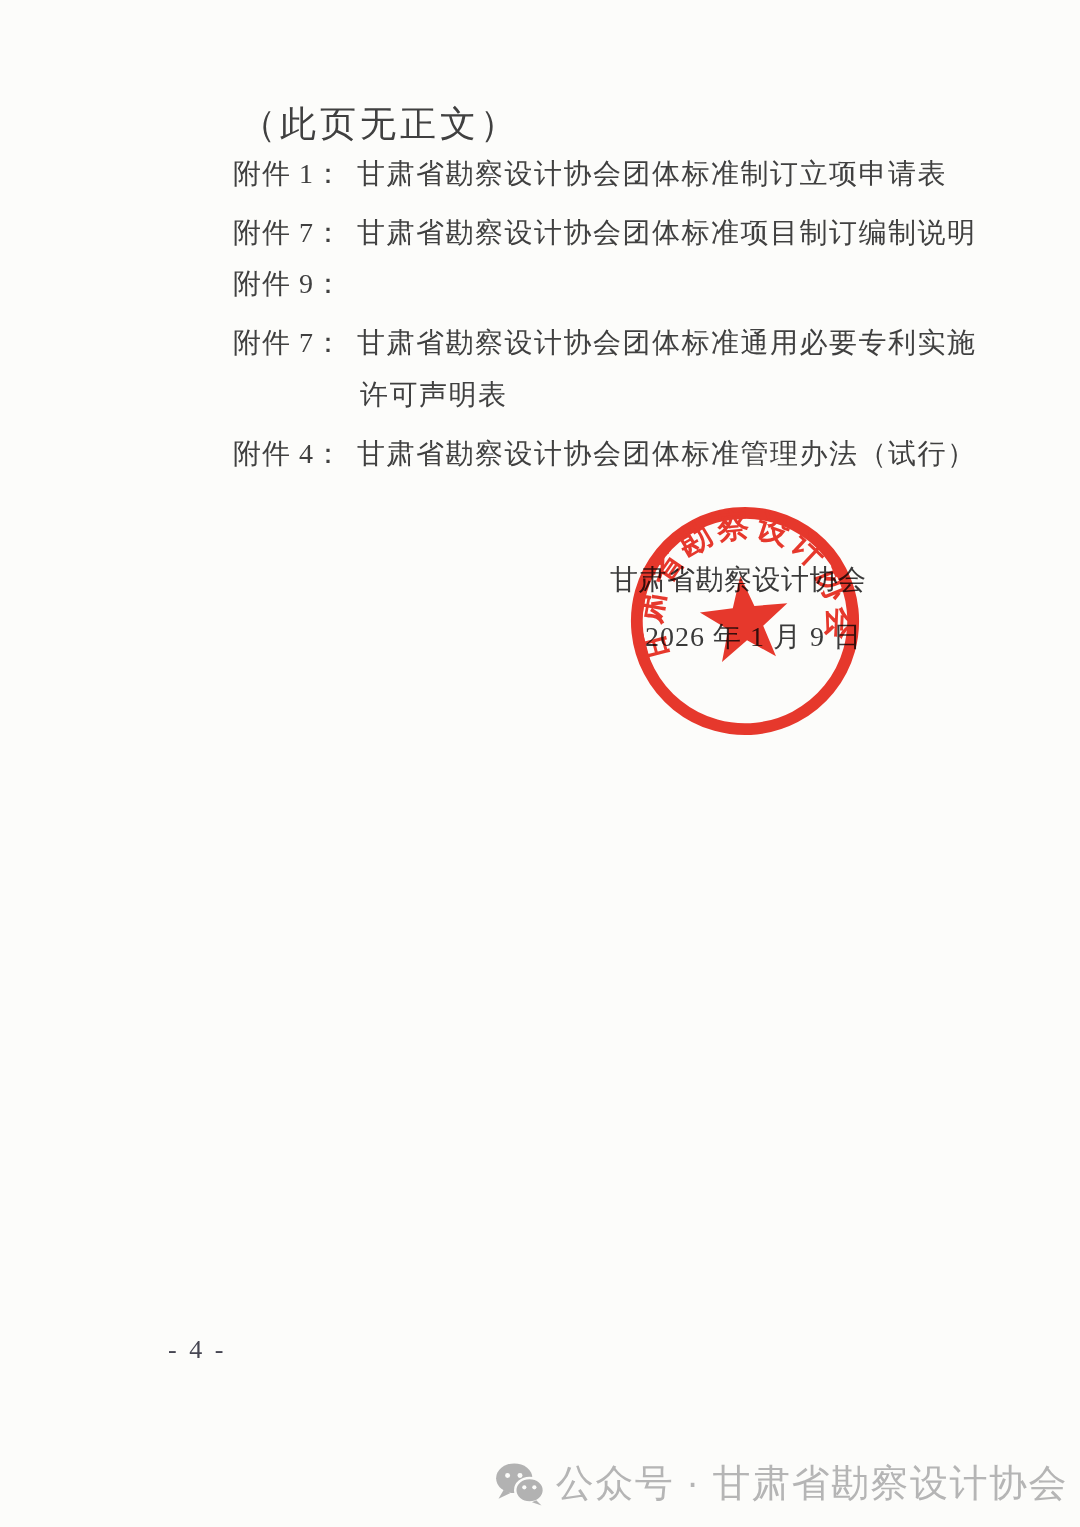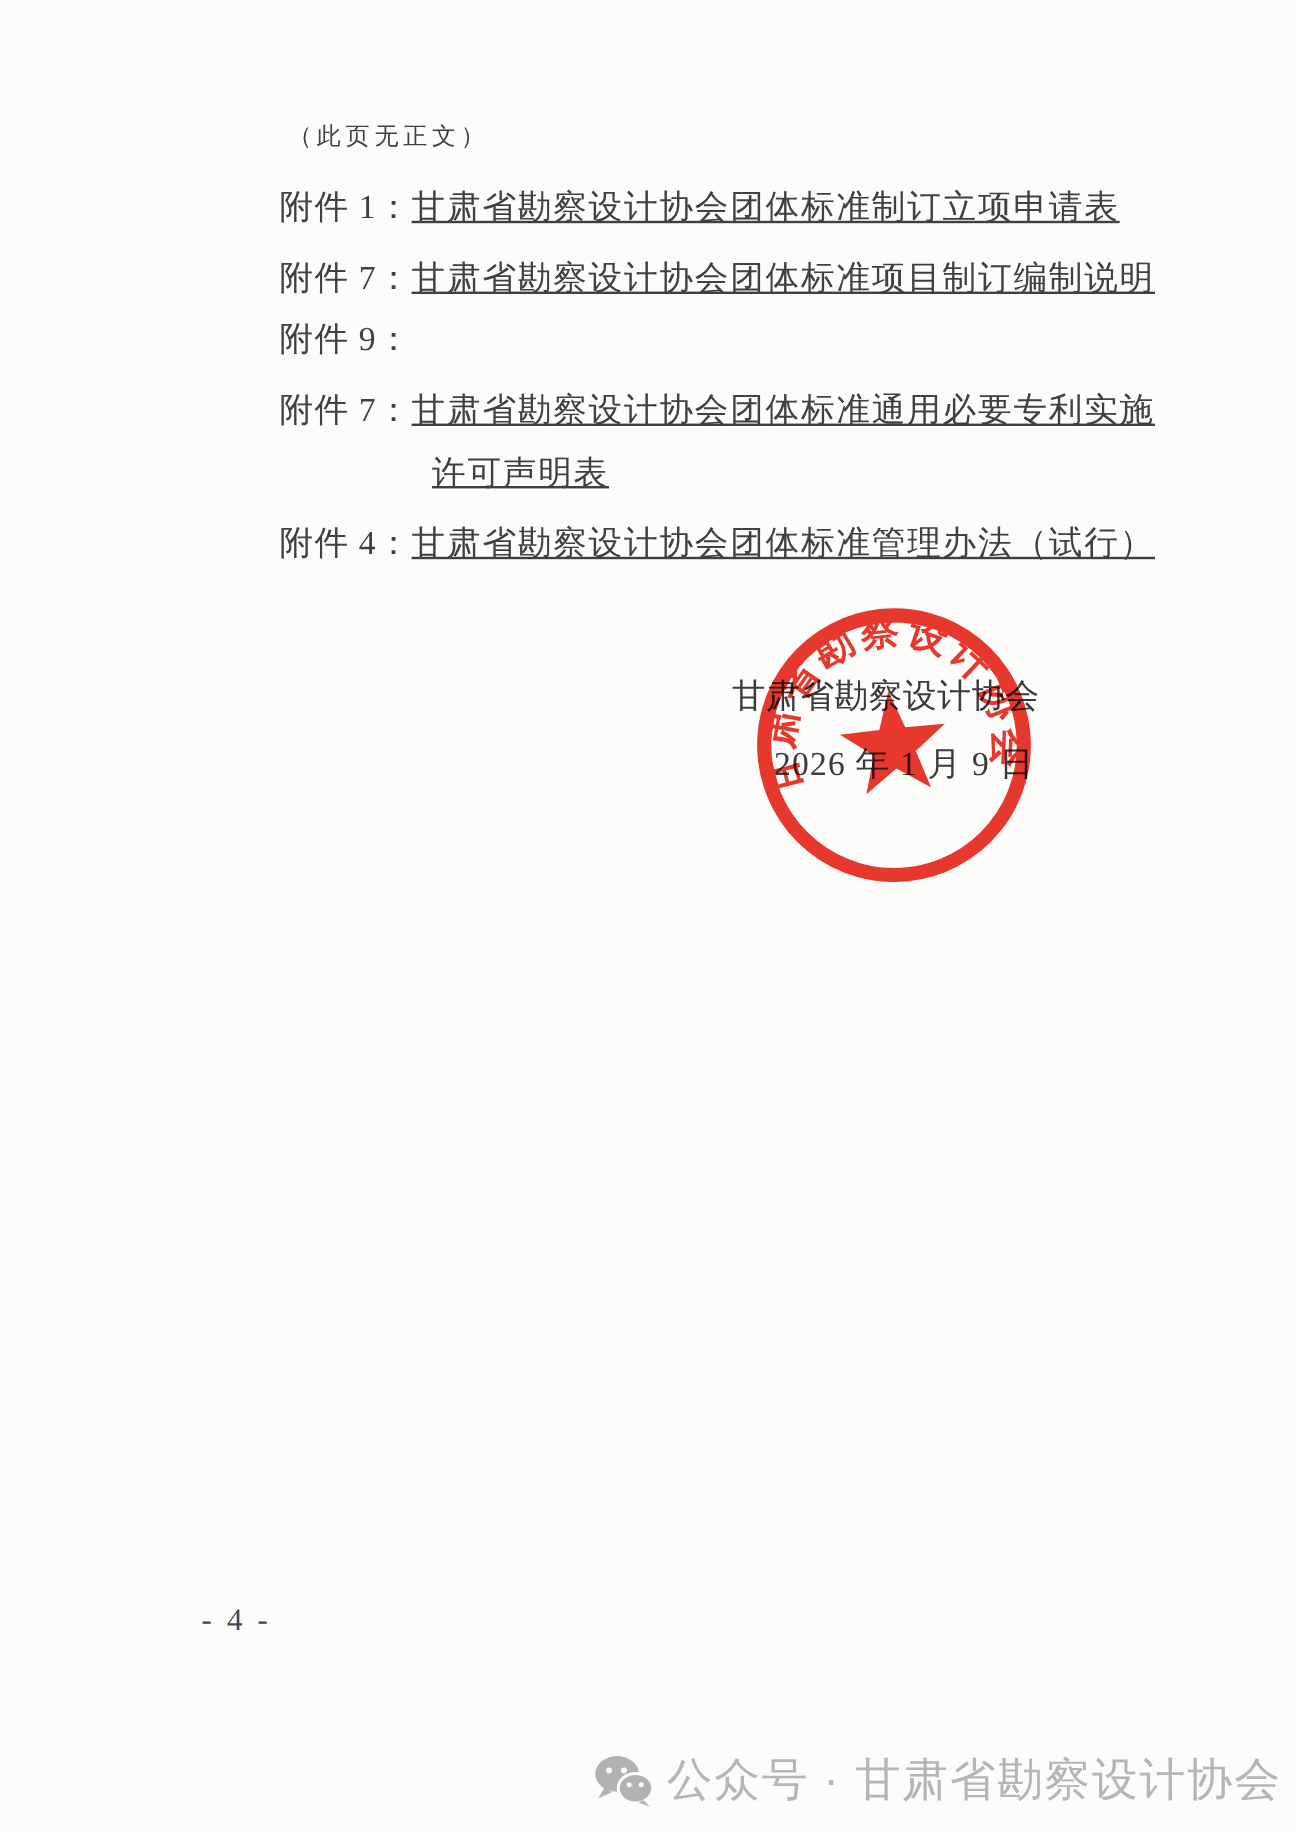--- a/index.html
+++ b/index.html
@@ -11,36 +11,36 @@
     background: #fcfcfa;
     overflow: hidden;
     font-family: "Liberation Serif", "DejaVu Serif", serif;
     color: #404040;
   }
 
   .note {
     position: absolute;
     left: 240px;
     top: 100px;
-    font-size: 20px;
+    font-size: 36px;
     letter-spacing: 4px;
     white-space: nowrap;
   }
 
   .att-row {
     position: absolute;
     left: 233px;
     display: flex;
     align-items: baseline;
     white-space: nowrap;
     font-size: 28px;
     line-height: 1;
   }
-  .att-label { letter-spacing: 1px; }
-  .att-text  { letter-spacing: 1.5px; text-decoration: underline; }
+  .att-label { letter-spacing: 1px; margin-right: 14px; }
+  .att-text  { letter-spacing: 1.5px; }
   .att-cont  { left: 360px; }
 
   .sig-org {
     position: absolute;
     left: 610px;
     top: 561px;
     font-size: 28px;
     letter-spacing: 0.5px;
     color: #3a3a3a;
     white-space: nowrap;

